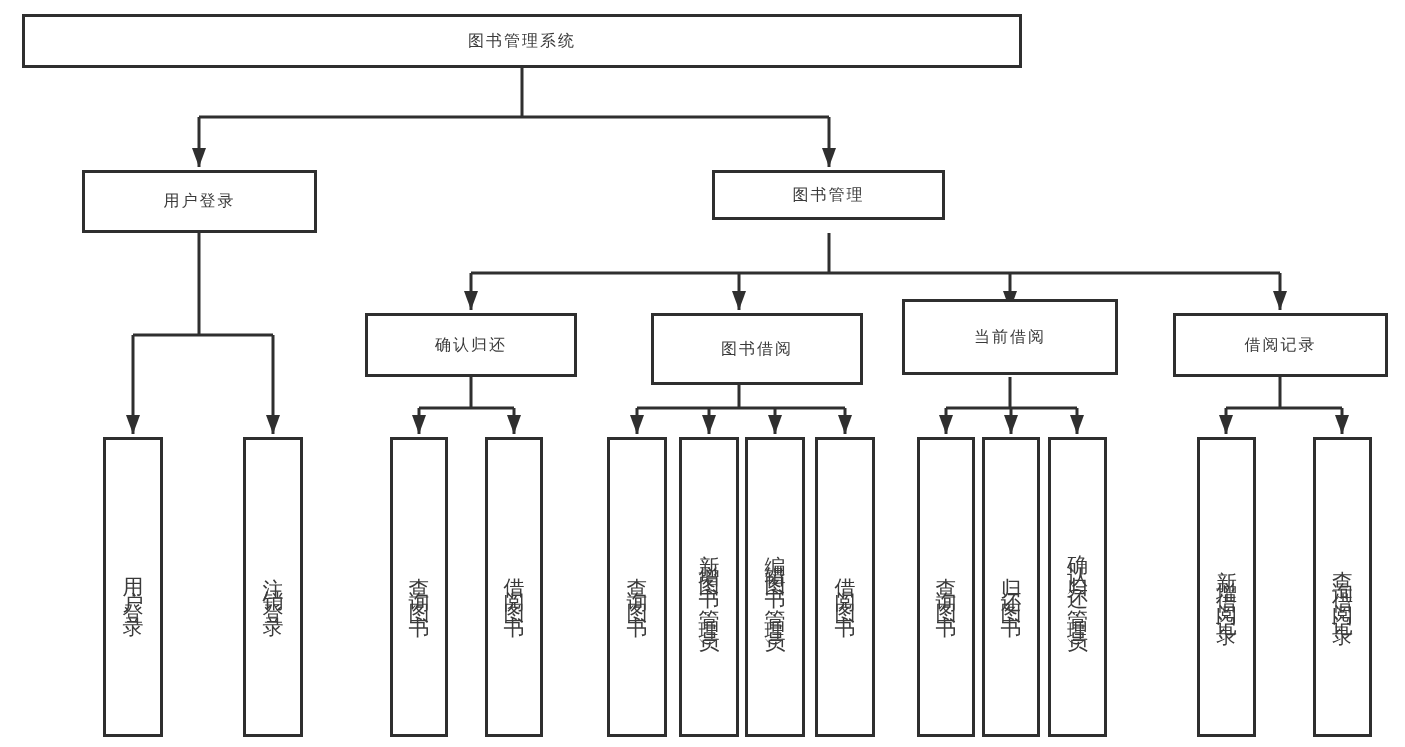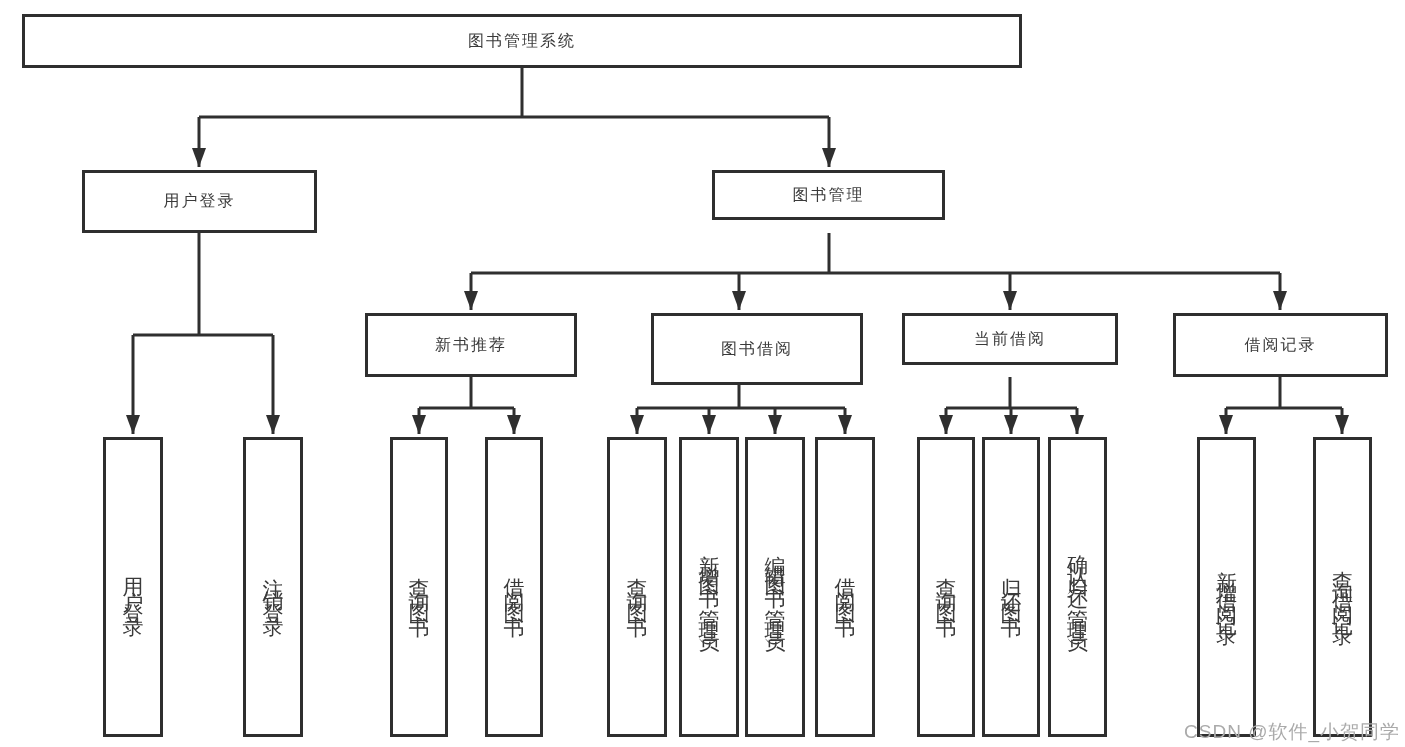--- a/index.html
+++ b/index.html
@@ -86,26 +86,26 @@
   </div>
 
   <div class="box h" style="left:82px;top:170px;width:235px;height:63px">
     <span class="label">用户登录</span>
   </div>
   <div class="box h" style="left:712px;top:170px;width:233px;height:50px">
     <span class="label">图书管理</span>
   </div>
 
   <div class="box h" style="left:365px;top:313px;width:212px;height:64px">
-    <span class="label">新书推荐</span>
+    <span class="label">确认归还</span>
   </div>
   <div class="box h" style="left:651px;top:313px;width:212px;height:72px">
     <span class="label">图书借阅</span>
   </div>
-  <div class="box h" style="left:902px;top:313px;width:216px;height:52px">
+  <div class="box h" style="left:902px;top:299px;width:216px;height:76px">
     <span class="label">当前借阅</span>
   </div>
   <div class="box h" style="left:1173px;top:313px;width:215px;height:64px">
     <span class="label">借阅记录</span>
   </div>
 
   <div class="box v" style="left:103px;top:437px;width:60px;height:300px">
     <span class="label">用户登录</span>
   </div>
   <div class="box v" style="left:243px;top:437px;width:60px;height:300px">
@@ -142,15 +142,14 @@
     <span class="label">确认归还（管理员）</span>
   </div>
 
   <div class="box v long" style="left:1197px;top:437px;width:59px;height:300px">
     <span class="label">新增借阅记录</span>
   </div>
   <div class="box v long" style="left:1313px;top:437px;width:59px;height:300px">
     <span class="label">查询借阅记录</span>
   </div>
 
-  <div class="watermark">CSDN @软件_小贺同学</div>
 
 </div>
 
 </body></html>

